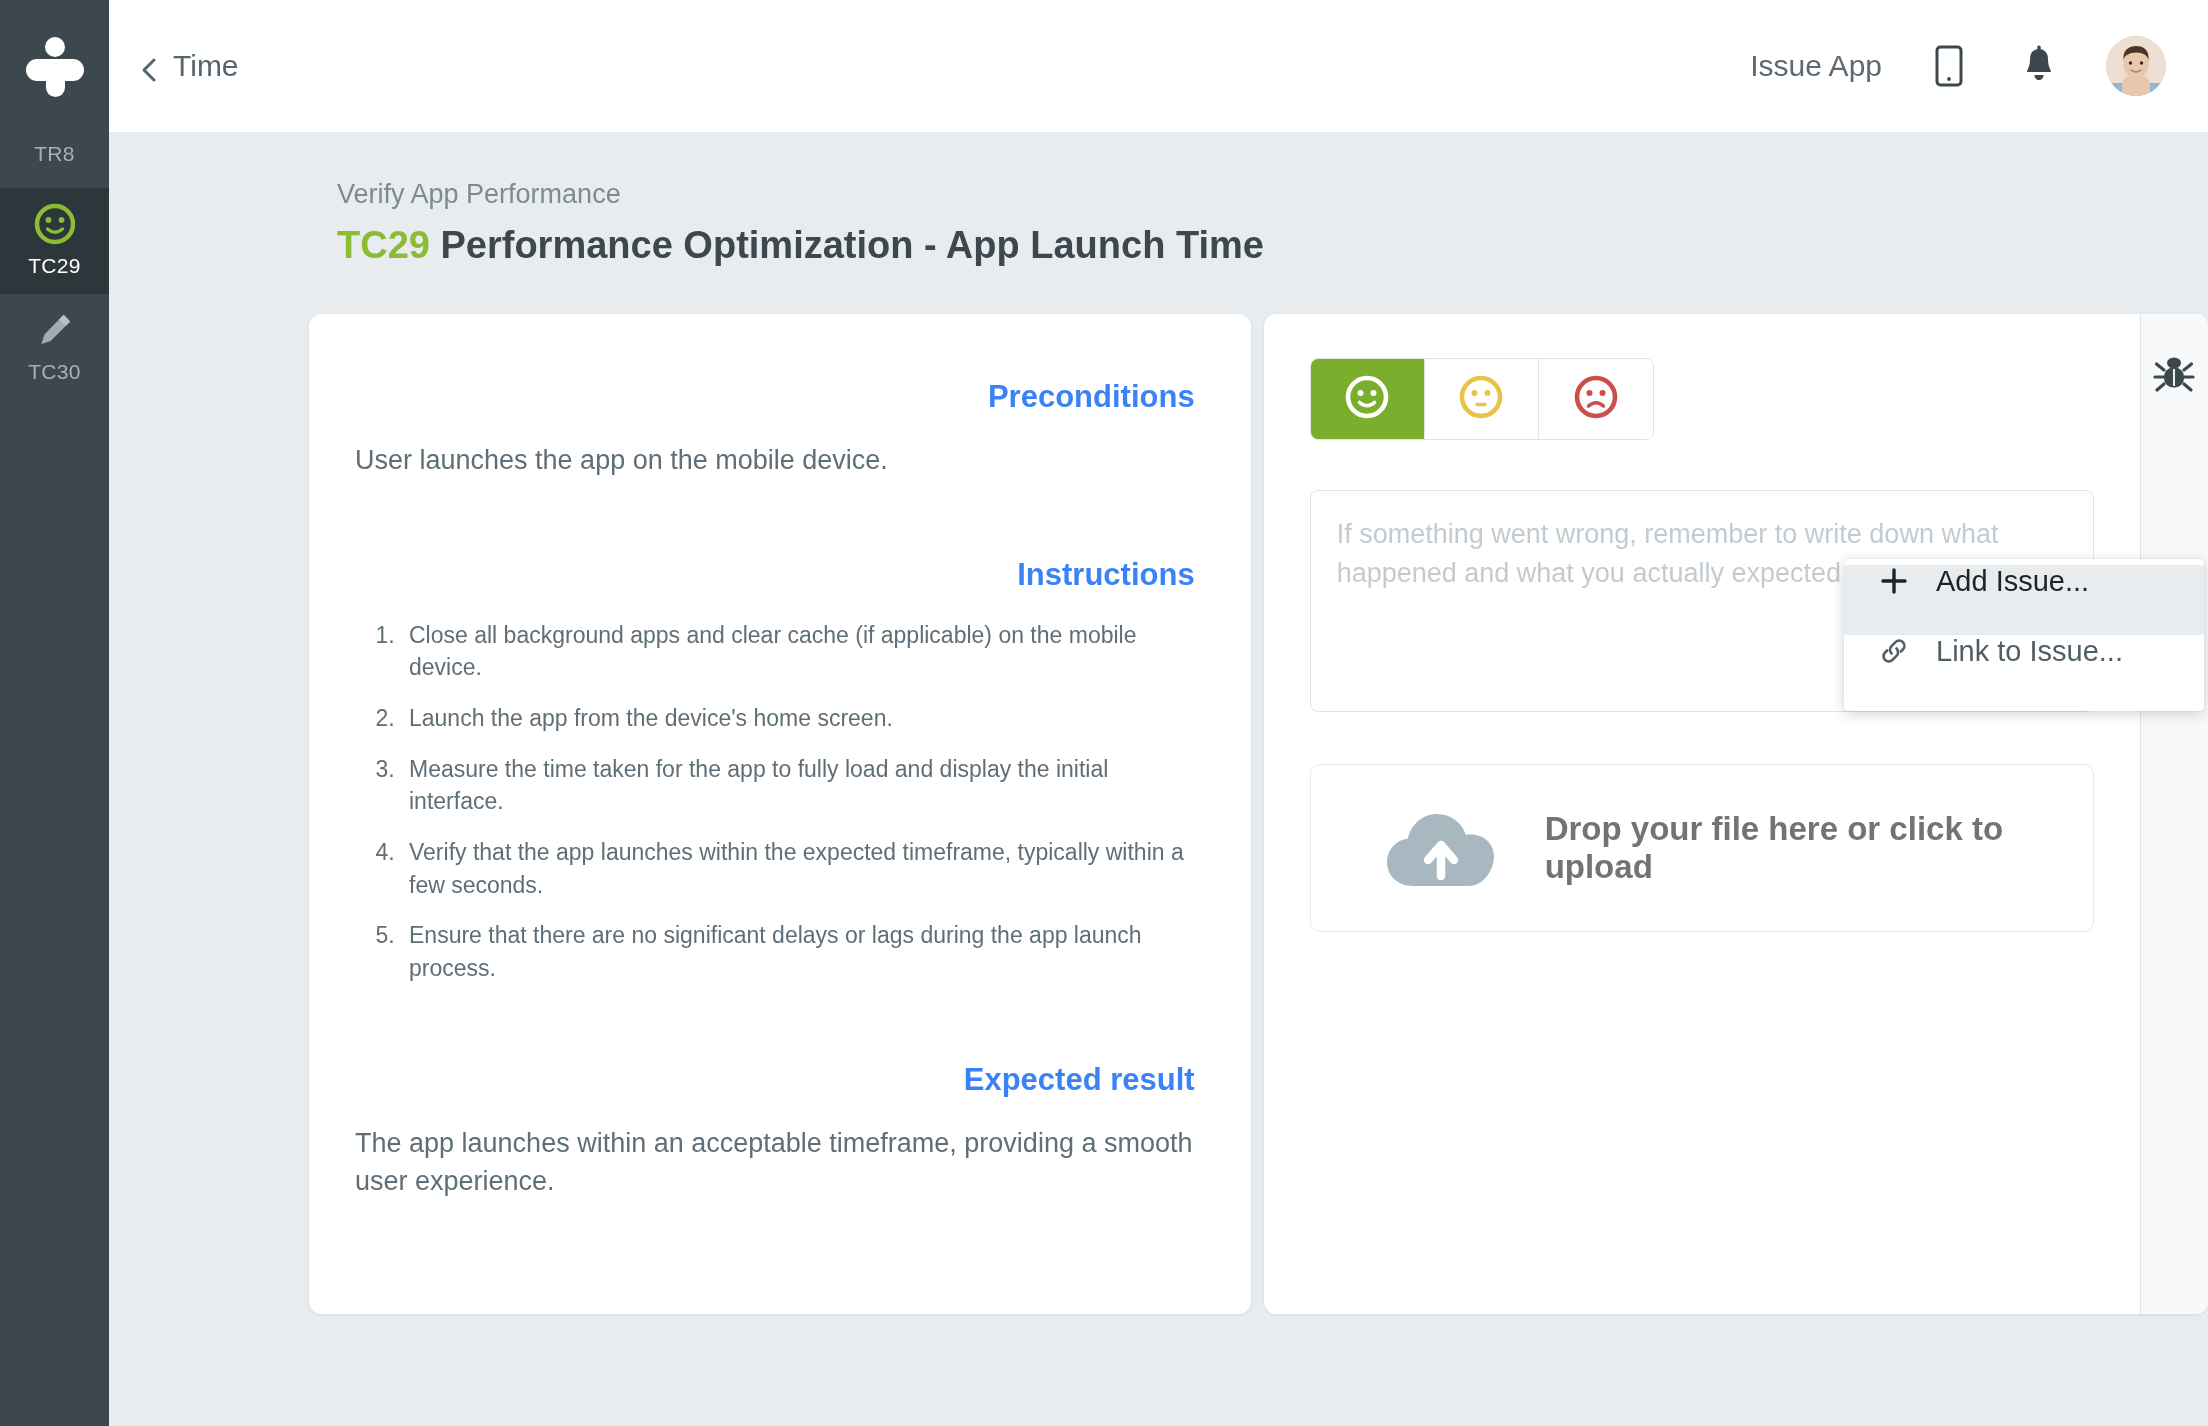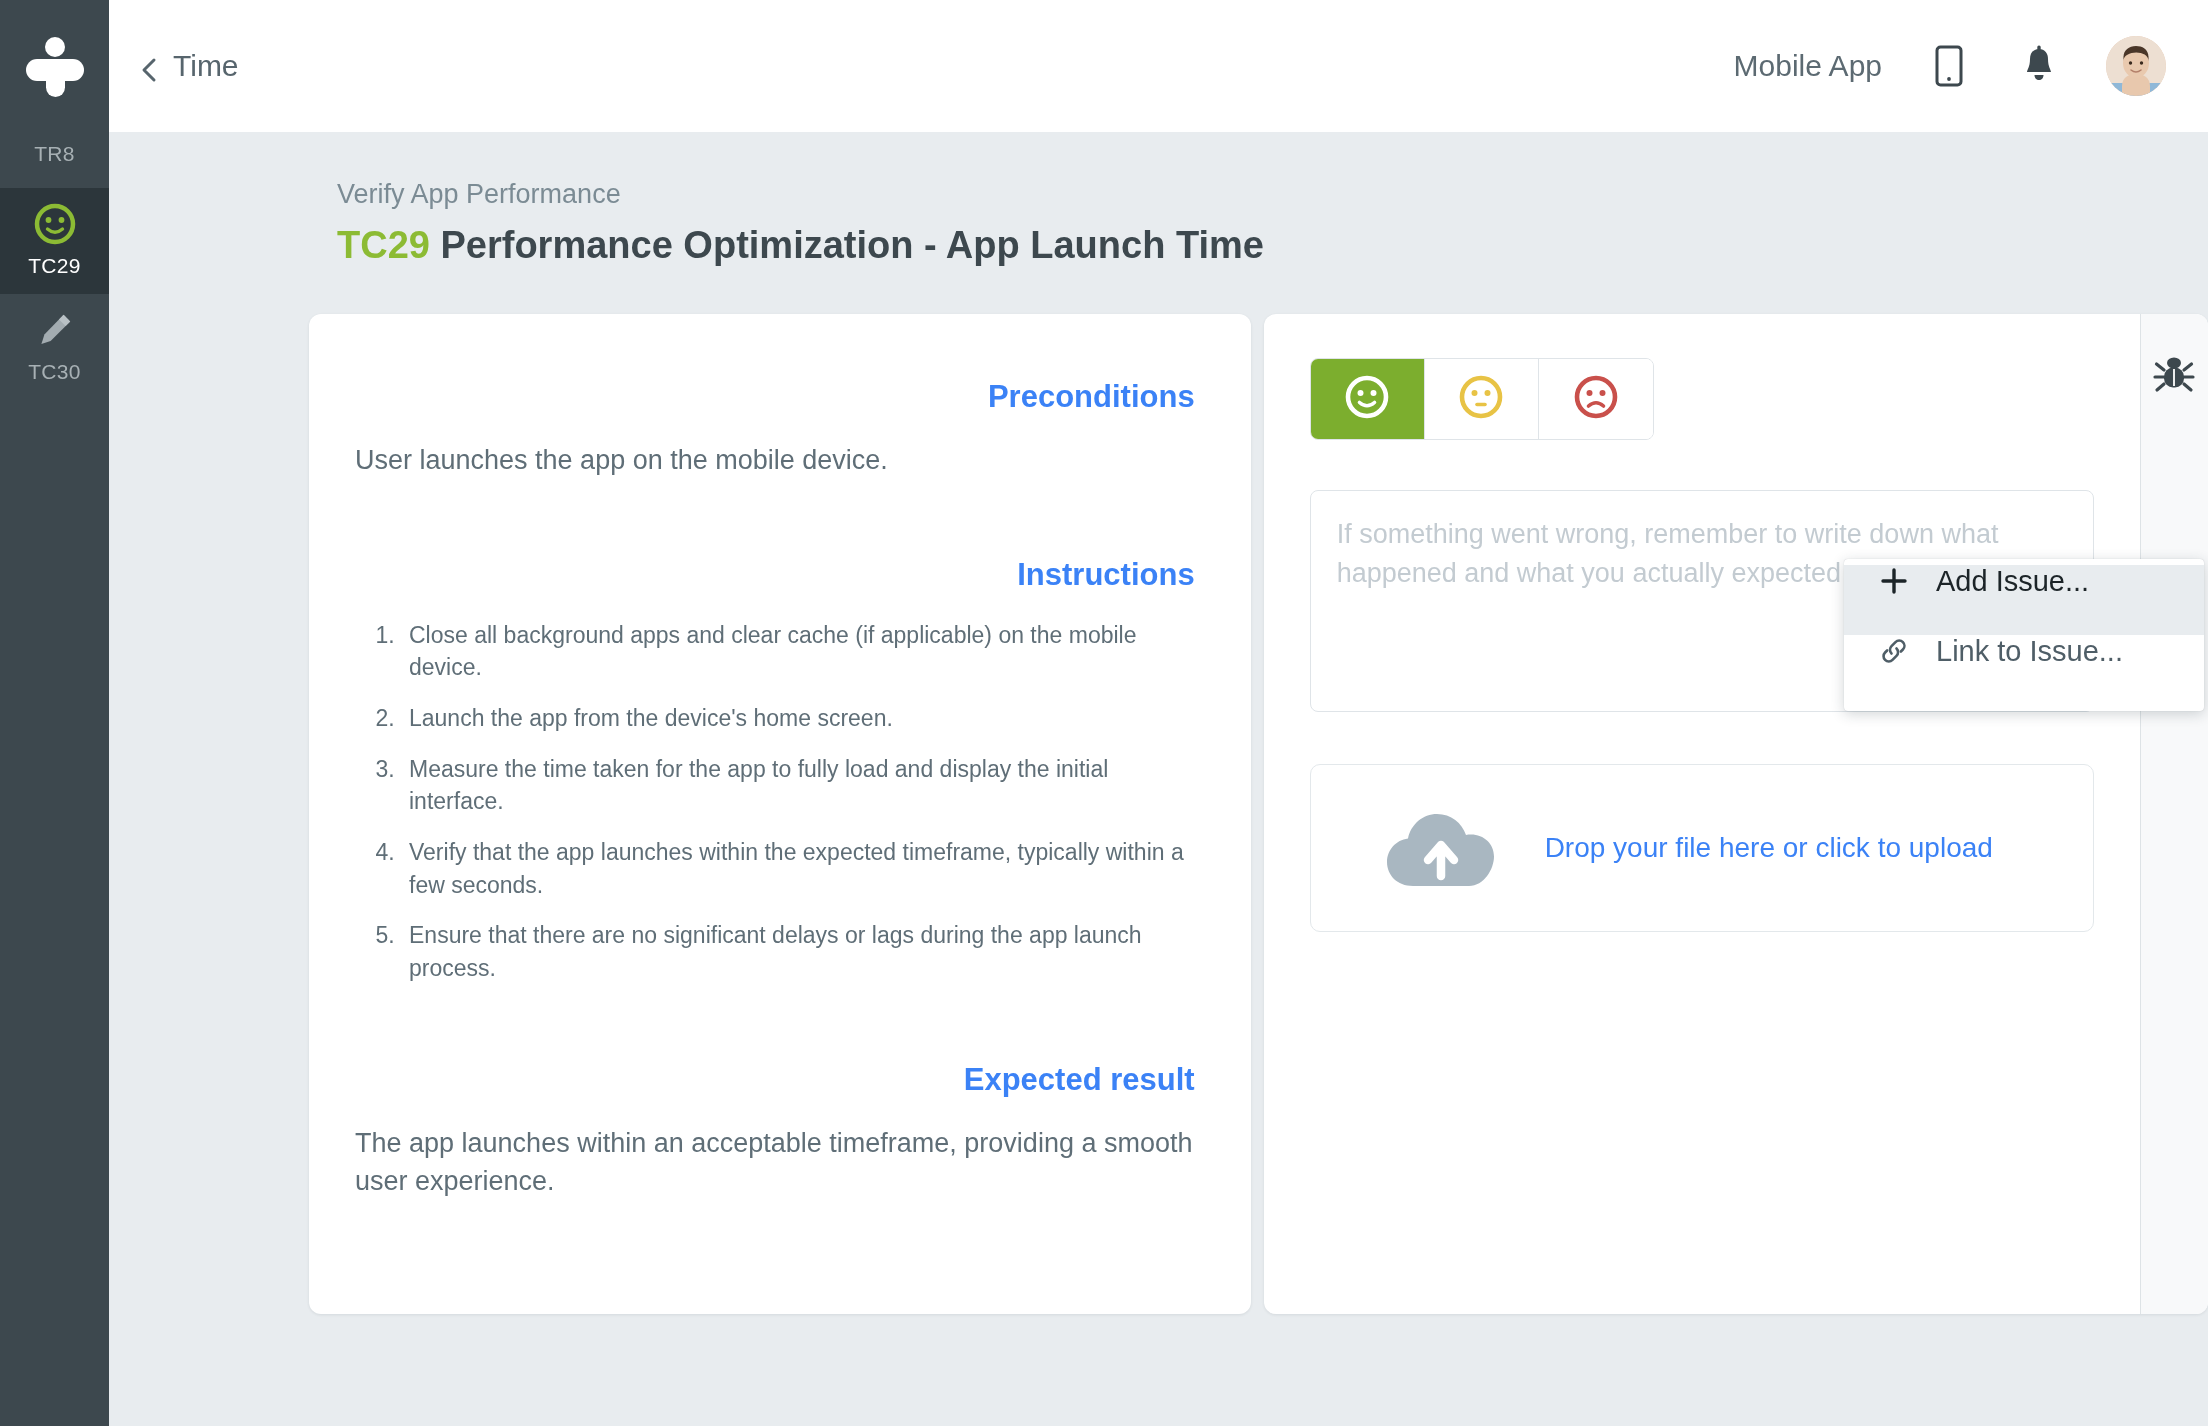--- a/index.html
+++ b/index.html
@@ -142,21 +142,21 @@
   }
   .comment-box::placeholder { color: #c3cbd1; }
 
   
   .upload {
     margin-top: 48px; width: 784px; height: 168px;
     border: 1px solid #e3e8eb; border-radius: 10px;
     display: flex; align-items: center; cursor: pointer; background: #fff;
   }
   .upload .cloud { margin-left: 72px; width: 118px; height: 88px; }
-  .upload .up-text { margin-left: 44px; font-size: 28px; color: #3b82f6; }
+  .upload .up-text { margin-left: 44px; font-size: 33px; color: #737373; font-weight: bold; }
 
   
   .menu {
     position: absolute; left: 1735px; top: 427px;
     width: 360px; background: #fff; border-radius: 4px;
     box-shadow: 0 3px 14px rgba(30,45,55,.20), 0 0 1px rgba(30,45,55,.25);
     padding: 6px 0; z-index: 40;
   }
   .menu-item {
     display: flex; gap: 26px;
@@ -214,21 +214,21 @@
       <div class="back-btn">
         <span class="back-chev">
           <svg width="20" height="26" viewBox="0 0 20 26">
             <path d="M15 3 L5 13 L15 23" fill="none" stroke="#57656d" stroke-width="3" stroke-linecap="round" stroke-linejoin="round"></path>
           </svg>
         </span>
         <span>Time</span>
       </div>
 
       <div class="topbar-right">
-        <span class="project-name">Mobile App</span>
+        <span class="project-name">Issue App</span>
 
         <span class="icon-btn">
           <svg width="34" height="44" viewBox="0 0 34 44">
             <rect x="5" y="3" width="24" height="38" rx="3.5" fill="none" stroke="#3d484e" stroke-width="3"></rect>
             <circle cx="17" cy="35" r="1.9" fill="#3d484e"></circle>
           </svg>
         </span>
 
         <span class="icon-btn">
           <svg width="40" height="44" viewBox="0 0 40 44">

